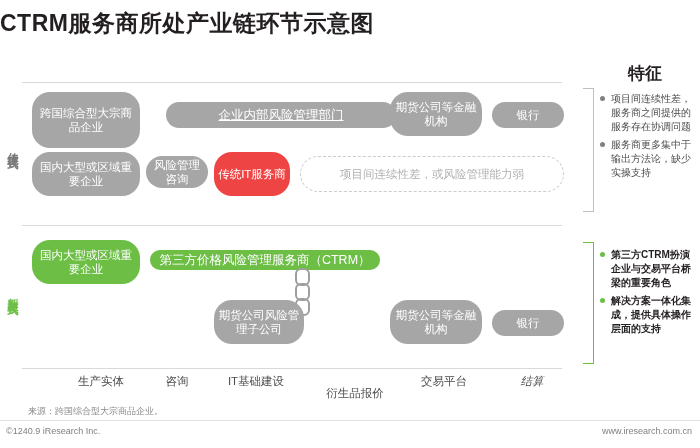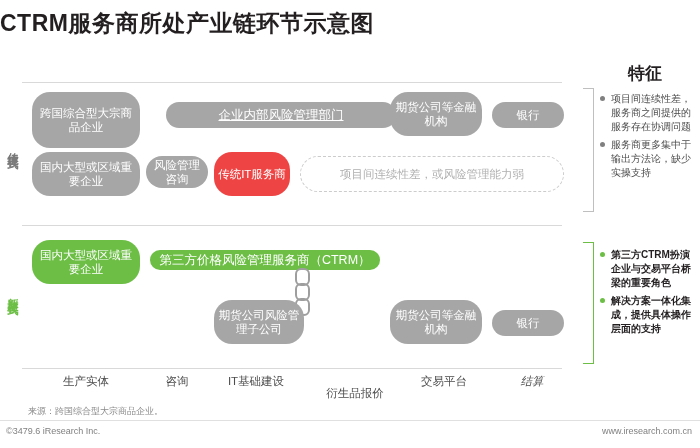--- a/index.html
+++ b/index.html
@@ -142,21 +142,21 @@
 <div class="chain">
   <span></span>
     <span></span>
     <span></span>
 </div>
 
 <div class="pill grey" style="left:214px;top:300px;width:90px;height:44px;">期货公司风险管理子公司</div>
 <div class="pill grey" style="left:390px;top:300px;width:92px;height:44px;">期货公司等金融机构</div>
 <div class="pill grey" style="left:492px;top:310px;width:72px;height:26px;">银行</div>
 
-<div class="axis-label" style="left:36px;width:100px;">生产实体</div>
+<div class="axis-label" style="left:51px;width:100px;">生产实体</div>
 <div class="axis-label" style="left:140px;width:74px;">咨询</div>
 <div class="axis-label" style="left:208px;width:96px;">IT基础建设</div>
 <div class="axis-label" style="left:306px;width:98px;margin-top:12px;">衍生品报价</div>
 <div class="axis-label" style="left:398px;width:92px;">交易平台</div>
 <div class="axis-label" style="left:494px;width:76px;font-style:italic;">结算</div>
 
 <div class="bracket" id="bracket-top"></div>
 <div class="bracket" id="bracket-bottom"></div>
 
 <div class="feat-title">特征</div>
@@ -166,14 +166,14 @@
   <div class="bullet">服务商更多集中于输出方法论，缺少实操支持</div>
 </div>
 
 <div class="feat-block" id="feat-bottom">
   <div class="bullet">第三方CTRM扮演企业与交易平台桥梁的重要角色</div>
   <div class="bullet">解决方案一体化集成，提供具体操作层面的支持</div>
 </div>
 
 <div class="source">来源：跨国综合型大宗商品企业。</div>
 <div class="footer-line"></div>
-<div class="foot-left">©3479.6 iResearch Inc.</div>
+<div class="foot-left">©1240.9 iResearch Inc.</div>
 <div class="foot-right">www.iresearch.com.cn</div>
 
 </body></html>

